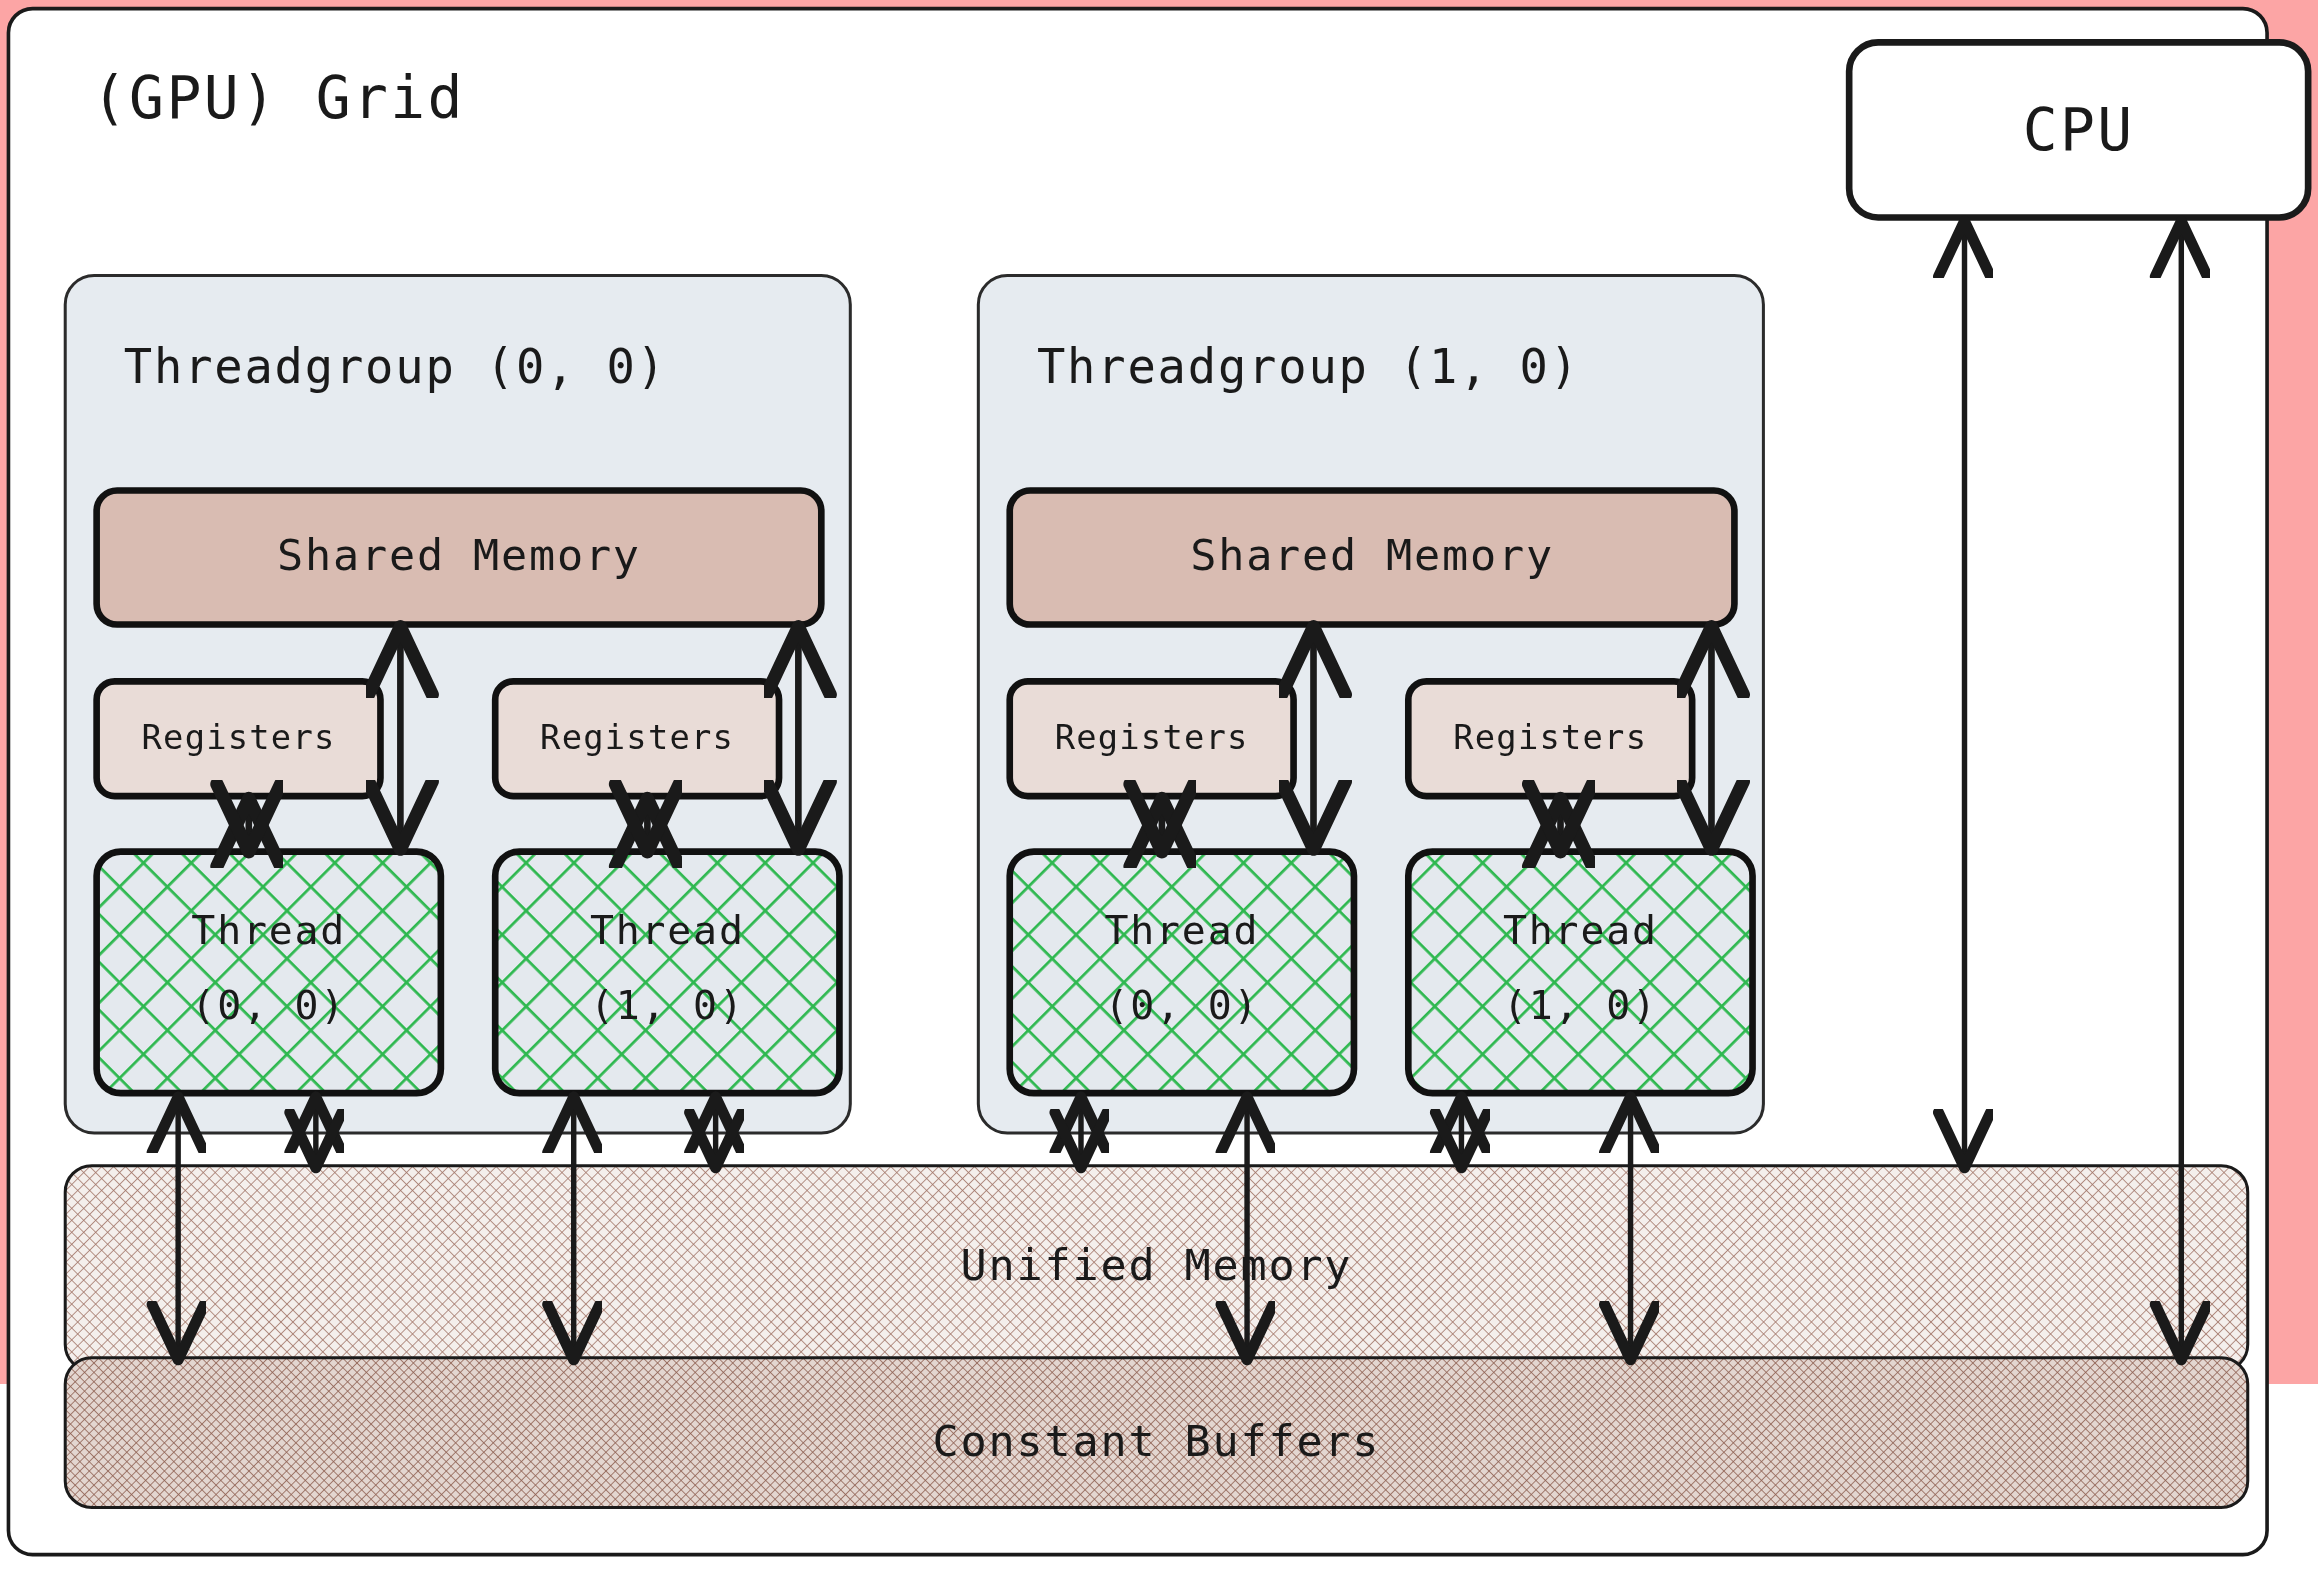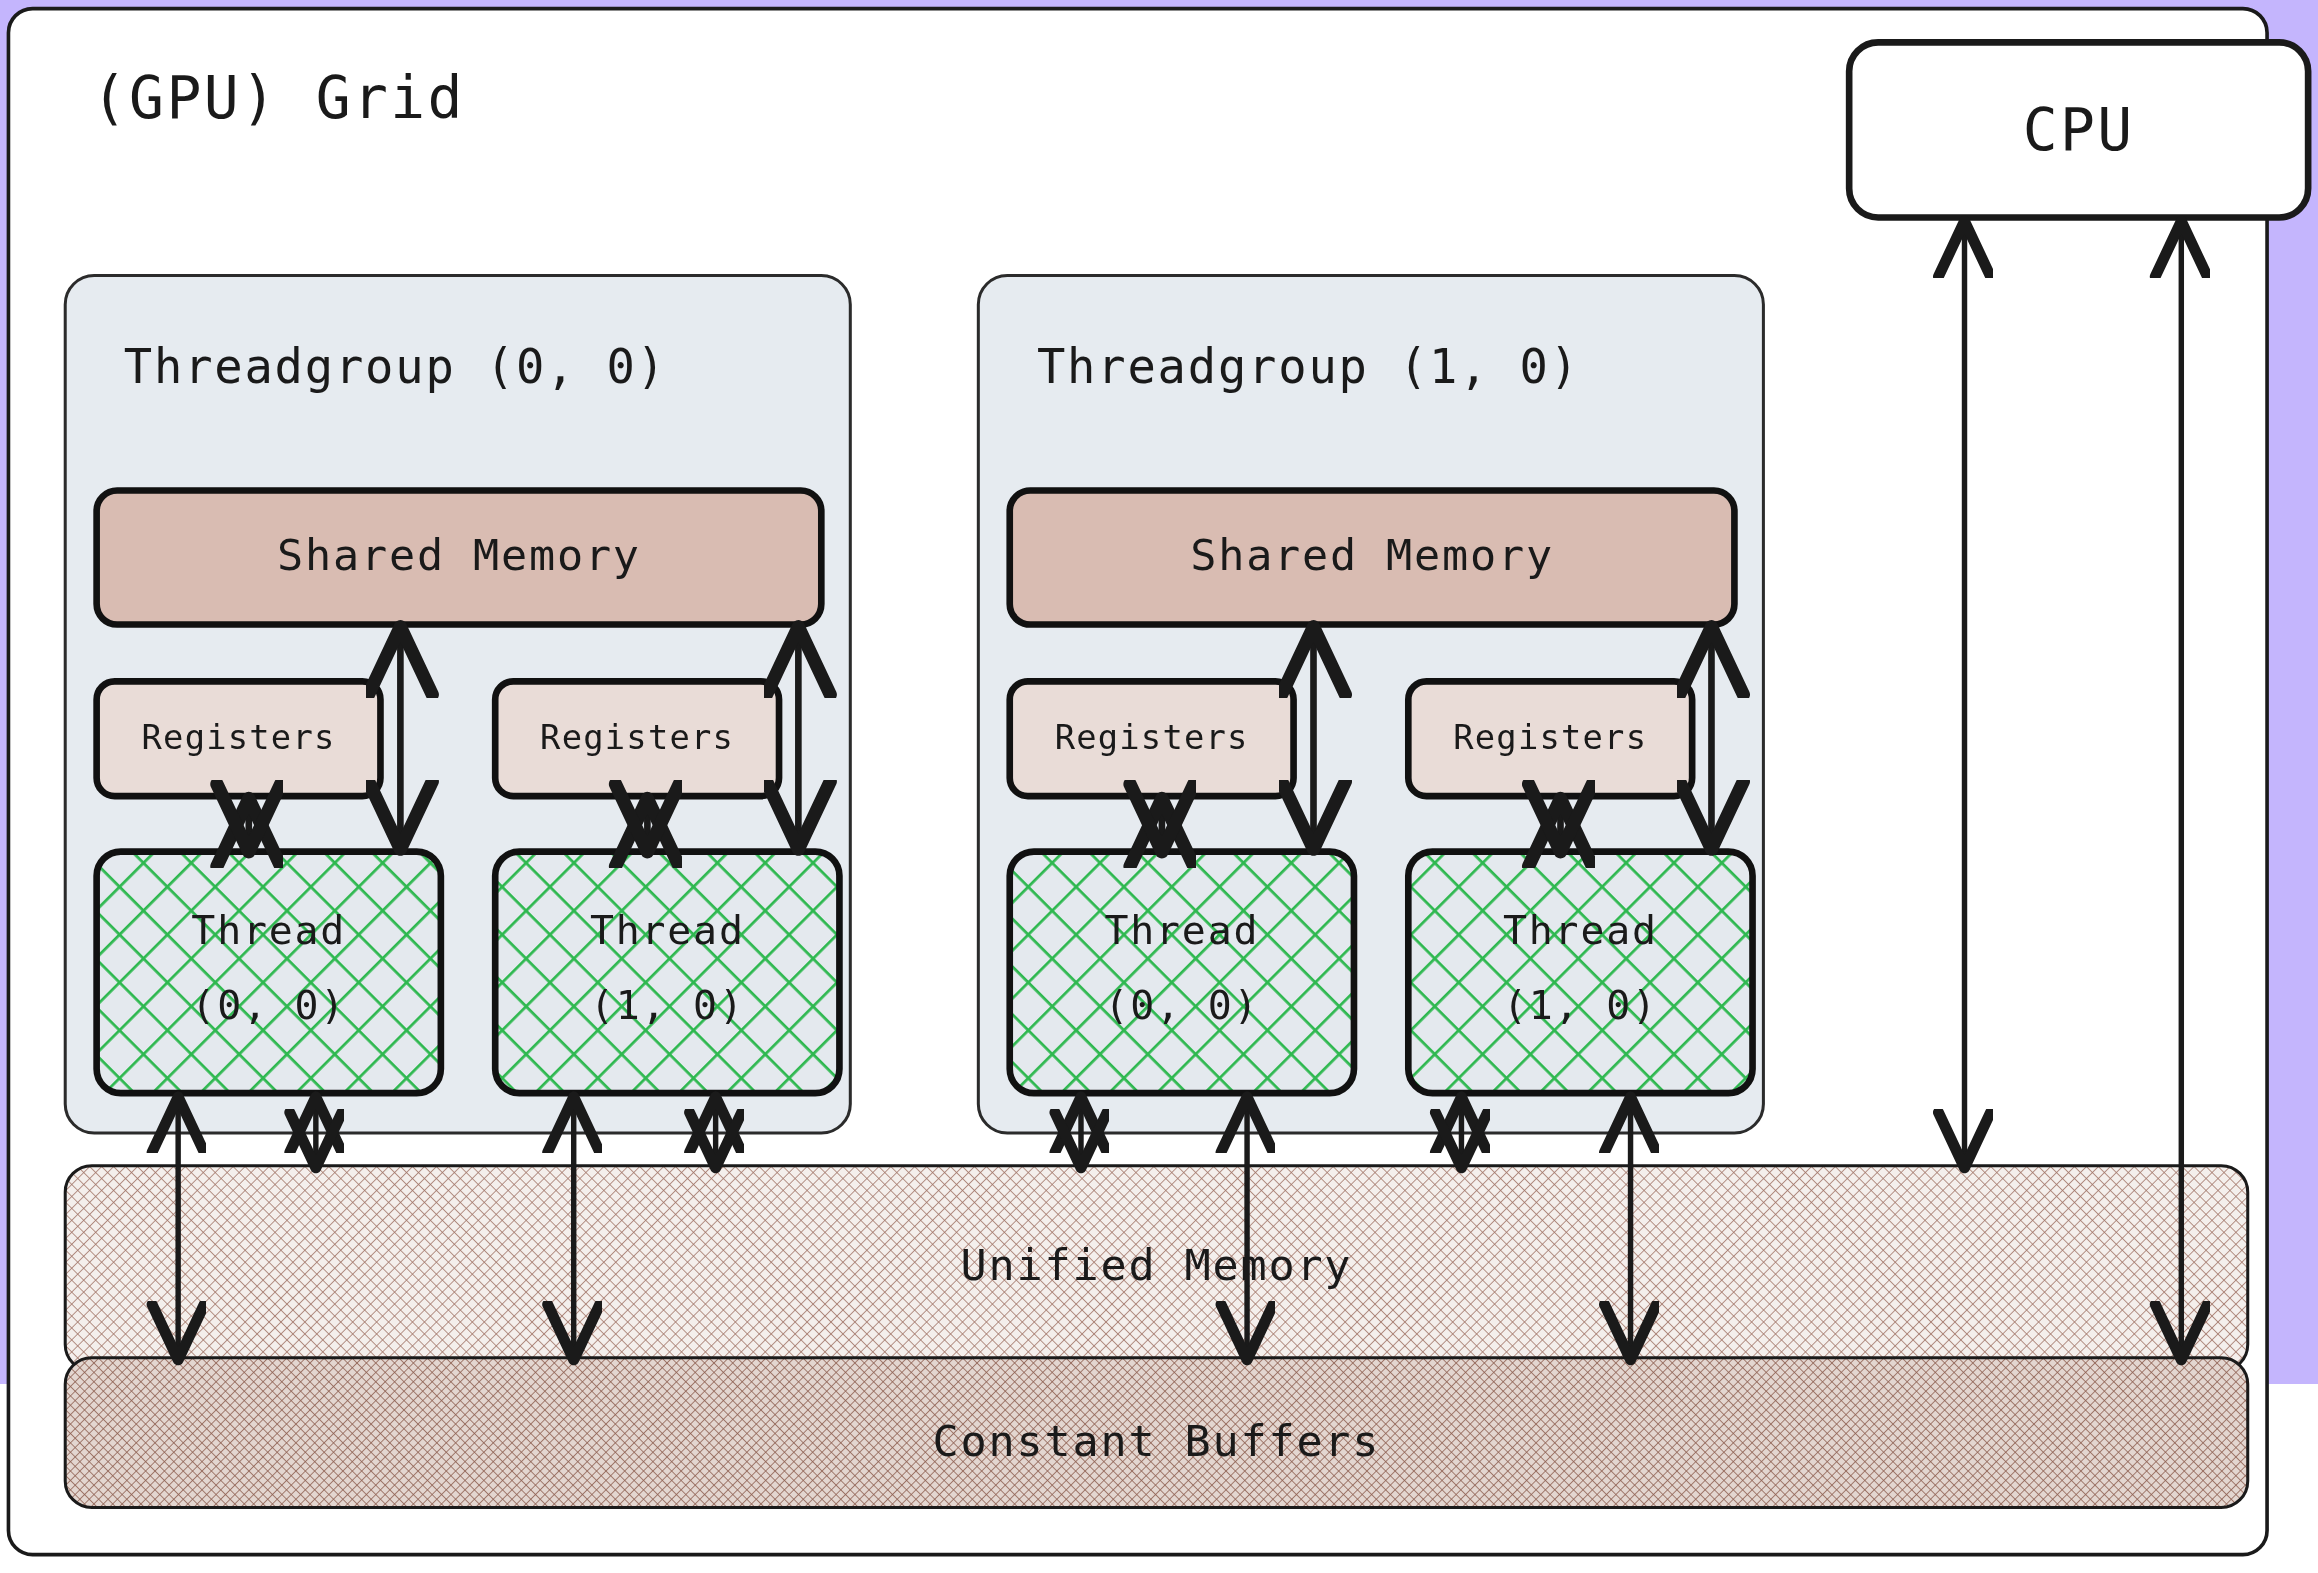--- a/index.html
+++ b/index.html
@@ -1,18 +1,18 @@
 <!DOCTYPE html>
 <html style="font-size:9.7px"><head>
 <meta charset="utf-8">
 <style>
   html,body{margin:0;padding:0;background:#ffffff;}
   body{width:2319px;height:1574px;overflow:hidden;
        font-family:"DejaVu Sans Mono","Liberation Mono",monospace;}
-  #stage{position:relative;width:2319px;height:1384px;background:#c4b5fd;}
+  #stage{position:relative;width:2319px;height:1384px;background:#fca5a5;}
   svg#diagram{position:absolute;left:0;top:0;width:2319px;height:1574px;display:block;}
   .lbl{font-family:"DejaVu Sans Mono","Liberation Mono",monospace;
        fill:#1a1a1a;text-anchor:middle;dominant-baseline:middle;
        font-weight:400;letter-spacing:2px;}
   .lbl-title{font-size:96px;text-anchor:start;letter-spacing:4px;}
   .lbl-group{font-size:78px;text-anchor:start;letter-spacing:3px;}
   .lbl-shared{font-size:72px;letter-spacing:3px;}
   .lbl-reg{font-size:56px;letter-spacing:2px;}
   .lbl-thread{font-size:66px;letter-spacing:3px;}
   .lbl-mem{font-size:72px;letter-spacing:3px;}

